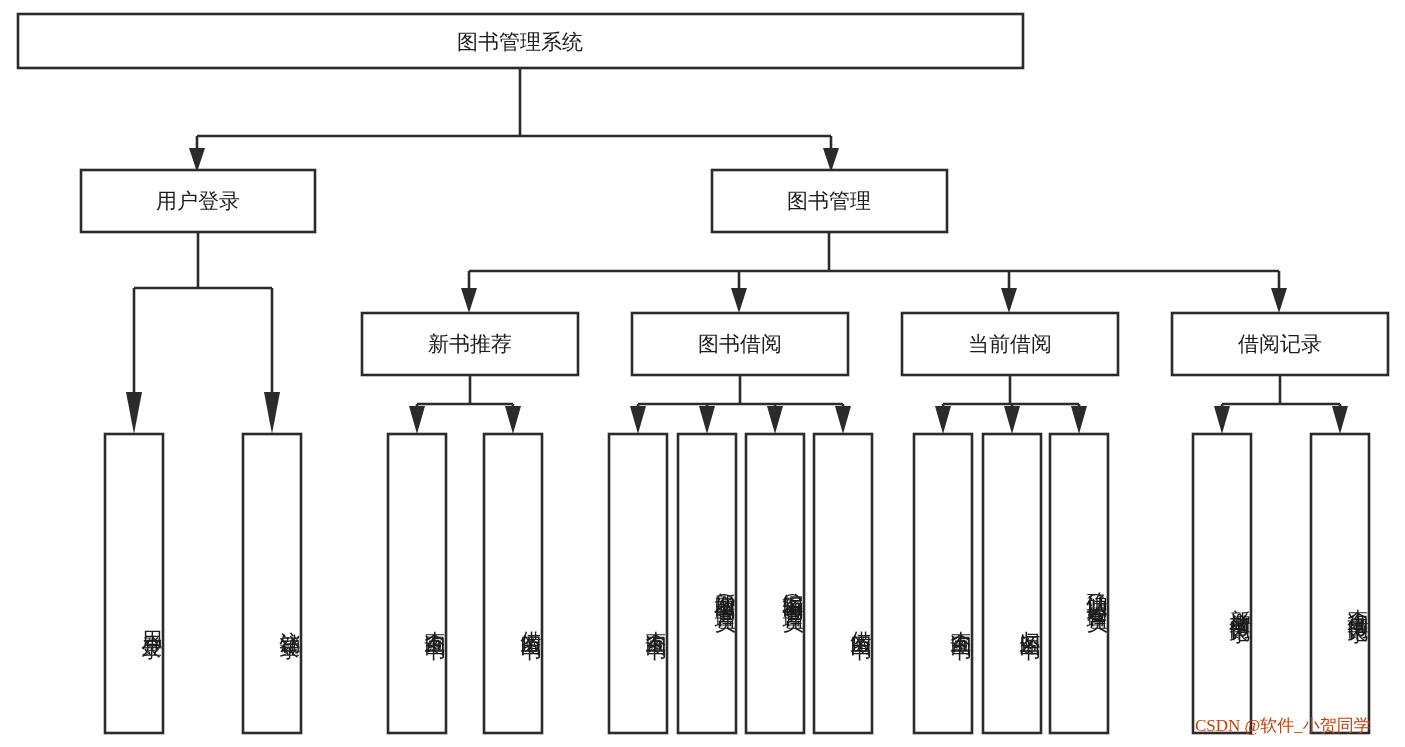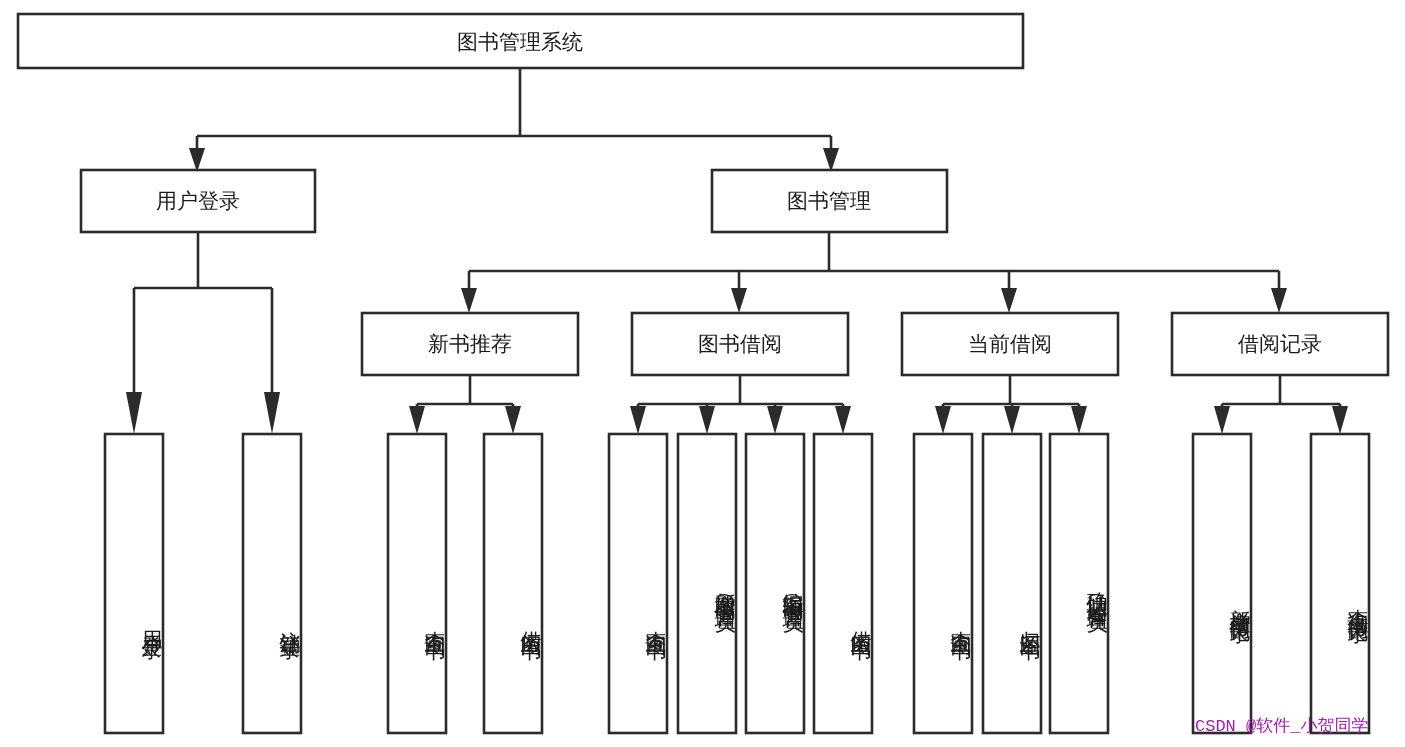--- a/index.html
+++ b/index.html
@@ -58,23 +58,23 @@
     color: #1b1b1b;
     letter-spacing: 3px;
     text-align: center;
     display: flex;
     align-items: flex-start;
     justify-content: center;
     pointer-events: none;
   }
   .watermark {
     position: absolute;
-    font-family: Liberation Mono, monospace;
+    font-family: Liberation Serif, serif;
     font-size: 17px;
-    color: #a21caf;
+    color: #c2410c;
     white-space: nowrap;
   }
 </style>
 </head>
 <body>
 
 <div id="diagram-root">
 
   <svg class="canvas" viewBox="0 0 1405 747">
 

